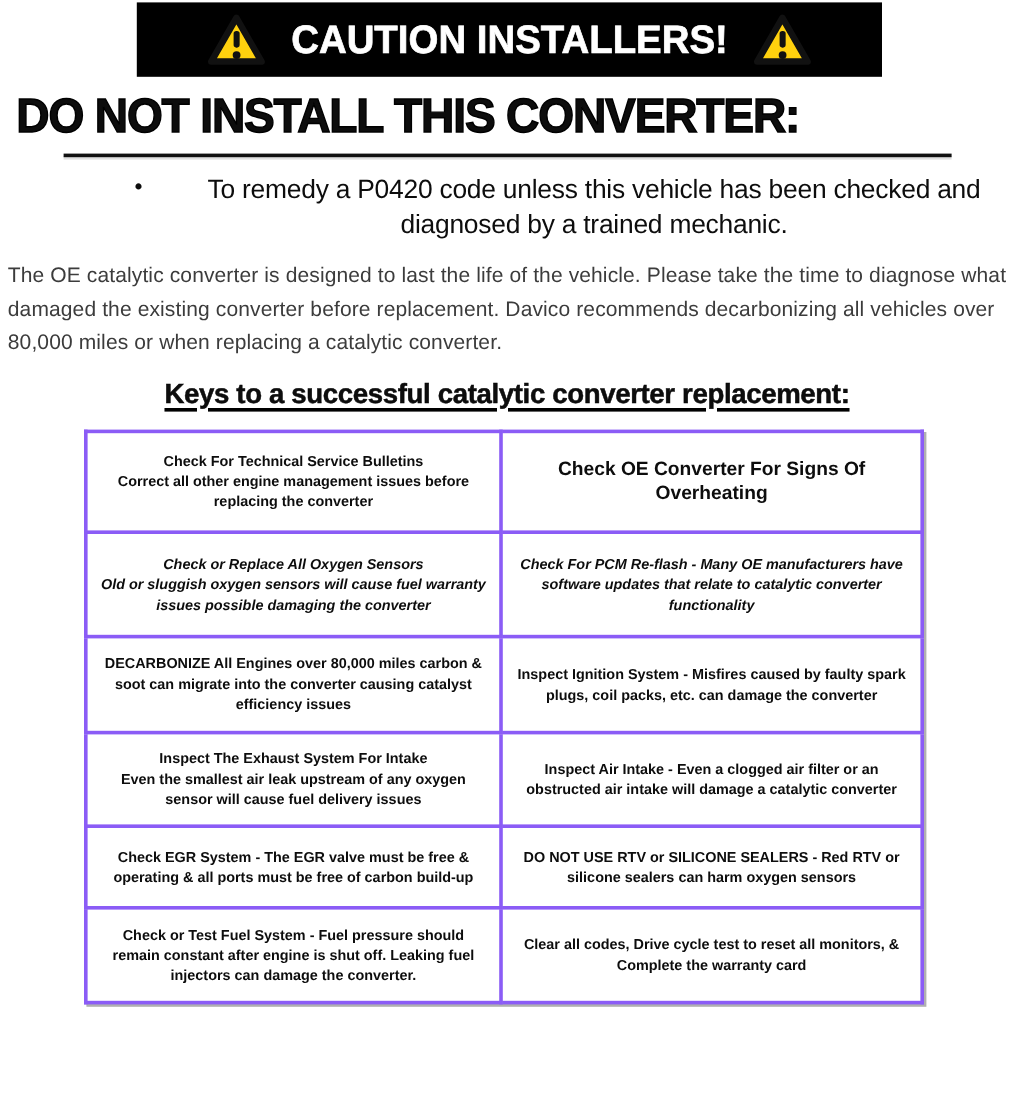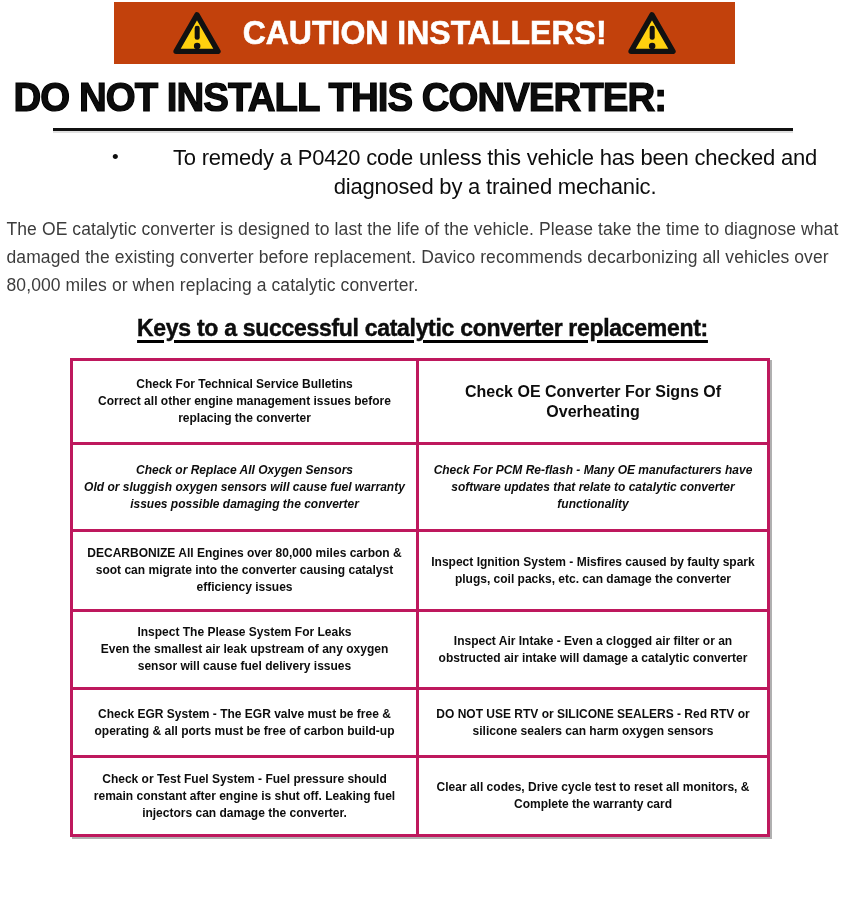--- a/index.html
+++ b/index.html
@@ -64,38 +64,38 @@
     -webkit-text-stroke: 0.4px #000000;
   }
   table.tips {
     margin: 16px 0 0 70px;
     width: 697px;
     border-collapse: collapse;
     table-layout: fixed;
     box-shadow: 2px 2px 0 #b0b0b0;
   }
   table.tips td {
-    border: 3px solid #be185d;
+    border: 3px solid #8b5cf6;
     text-align: center; vertical-align: middle;
     font-weight: bold; font-size: 12px; line-height: 17px;
     padding: 4px 9px;
     letter-spacing: 0px;
   }
   table.tips td.big { font-size: 16px; line-height: 20px; }
   tr.r1 { height: 84px; }
   tr.r2 { height: 87px; font-style: italic; }
   tr.r3 { height: 80px; }
   tr.r4 { height: 78px; }
   tr.r5 { height: 68px; }
   tr.r6 { height: 79px; }
 </style>
 </head>
 <body>
 
-<div class="banner" style="background: #c2410c;">
+<div class="banner" style="background: #000000;">
   <svg class="warn-icon" width="50" height="45" viewBox="0 0 64 58" aria-hidden="true">
     <path d="M32 5 L59 52 L5 52 Z" fill="#ffd10e" stroke="#111111" stroke-width="7" stroke-linejoin="round"></path>
     <rect x="29" y="19" width="6.5" height="18" rx="3" fill="#111111"></rect>
     <circle cx="32.2" cy="45" r="4.2" fill="#111111"></circle>
   </svg>
   <span class="banner-text">CAUTION INSTALLERS!</span>
   <svg class="warn-icon" width="50" height="45" viewBox="0 0 64 58" aria-hidden="true">
     <path d="M32 5 L59 52 L5 52 Z" fill="#ffd10e" stroke="#111111" stroke-width="7" stroke-linejoin="round"></path>
     <rect x="29" y="19" width="6.5" height="18" rx="3" fill="#111111"></rect>
     <circle cx="32.2" cy="45" r="4.2" fill="#111111"></circle>
@@ -143,21 +143,21 @@
     <tr class="r3">
       <td>
         <div>DECARBONIZE All Engines over 80,000 miles carbon &amp; soot can migrate into the converter causing catalyst efficiency issues</div>
       </td>
       <td>
         <div>Inspect Ignition System - Misfires caused by faulty spark plugs, coil packs, etc. can damage the converter</div>
       </td>
     </tr>
     <tr class="r4">
       <td>
-        <div>Inspect The Please System For Leaks</div>
+        <div>Inspect The Exhaust System For Intake</div>
         <div>Even the smallest air leak upstream of any oxygen sensor will cause fuel delivery issues</div>
       </td>
       <td>
         <div>Inspect Air Intake - Even a clogged air filter or an obstructed air intake will damage a catalytic converter</div>
       </td>
     </tr>
     <tr class="r5">
       <td>
         <div>Check EGR System - The EGR valve must be free &amp; operating &amp; all ports must be free of carbon build-up</div>
       </td>

